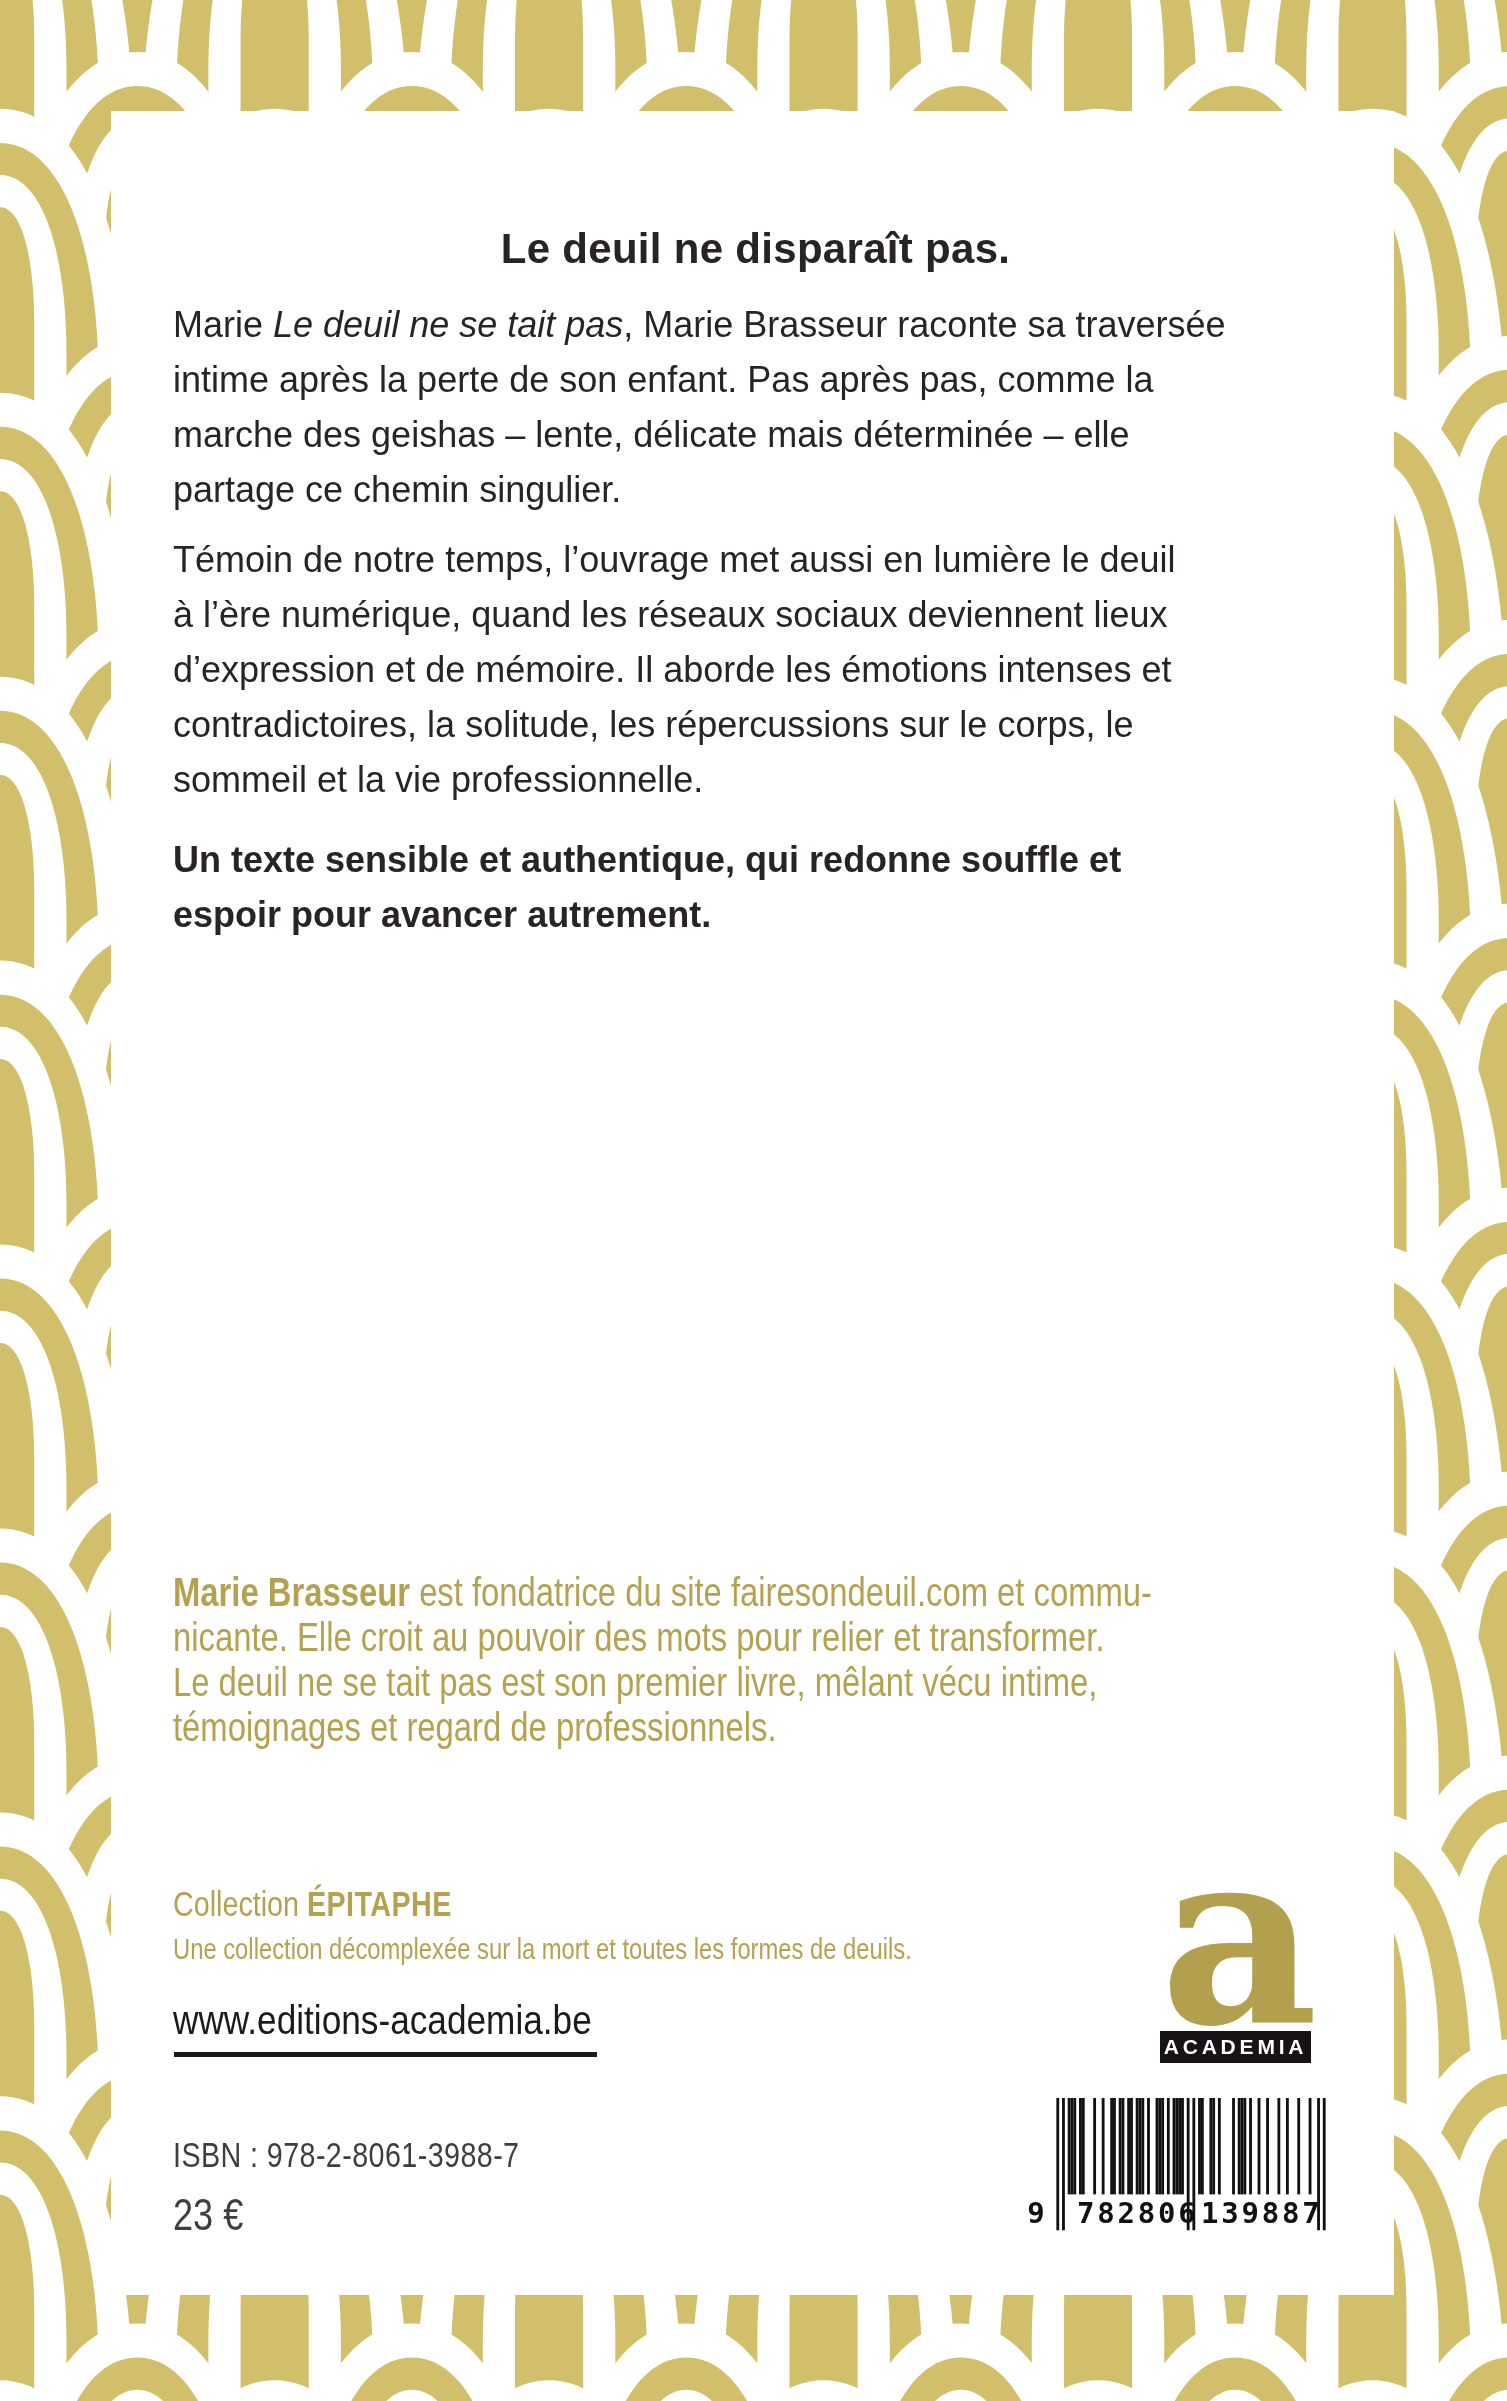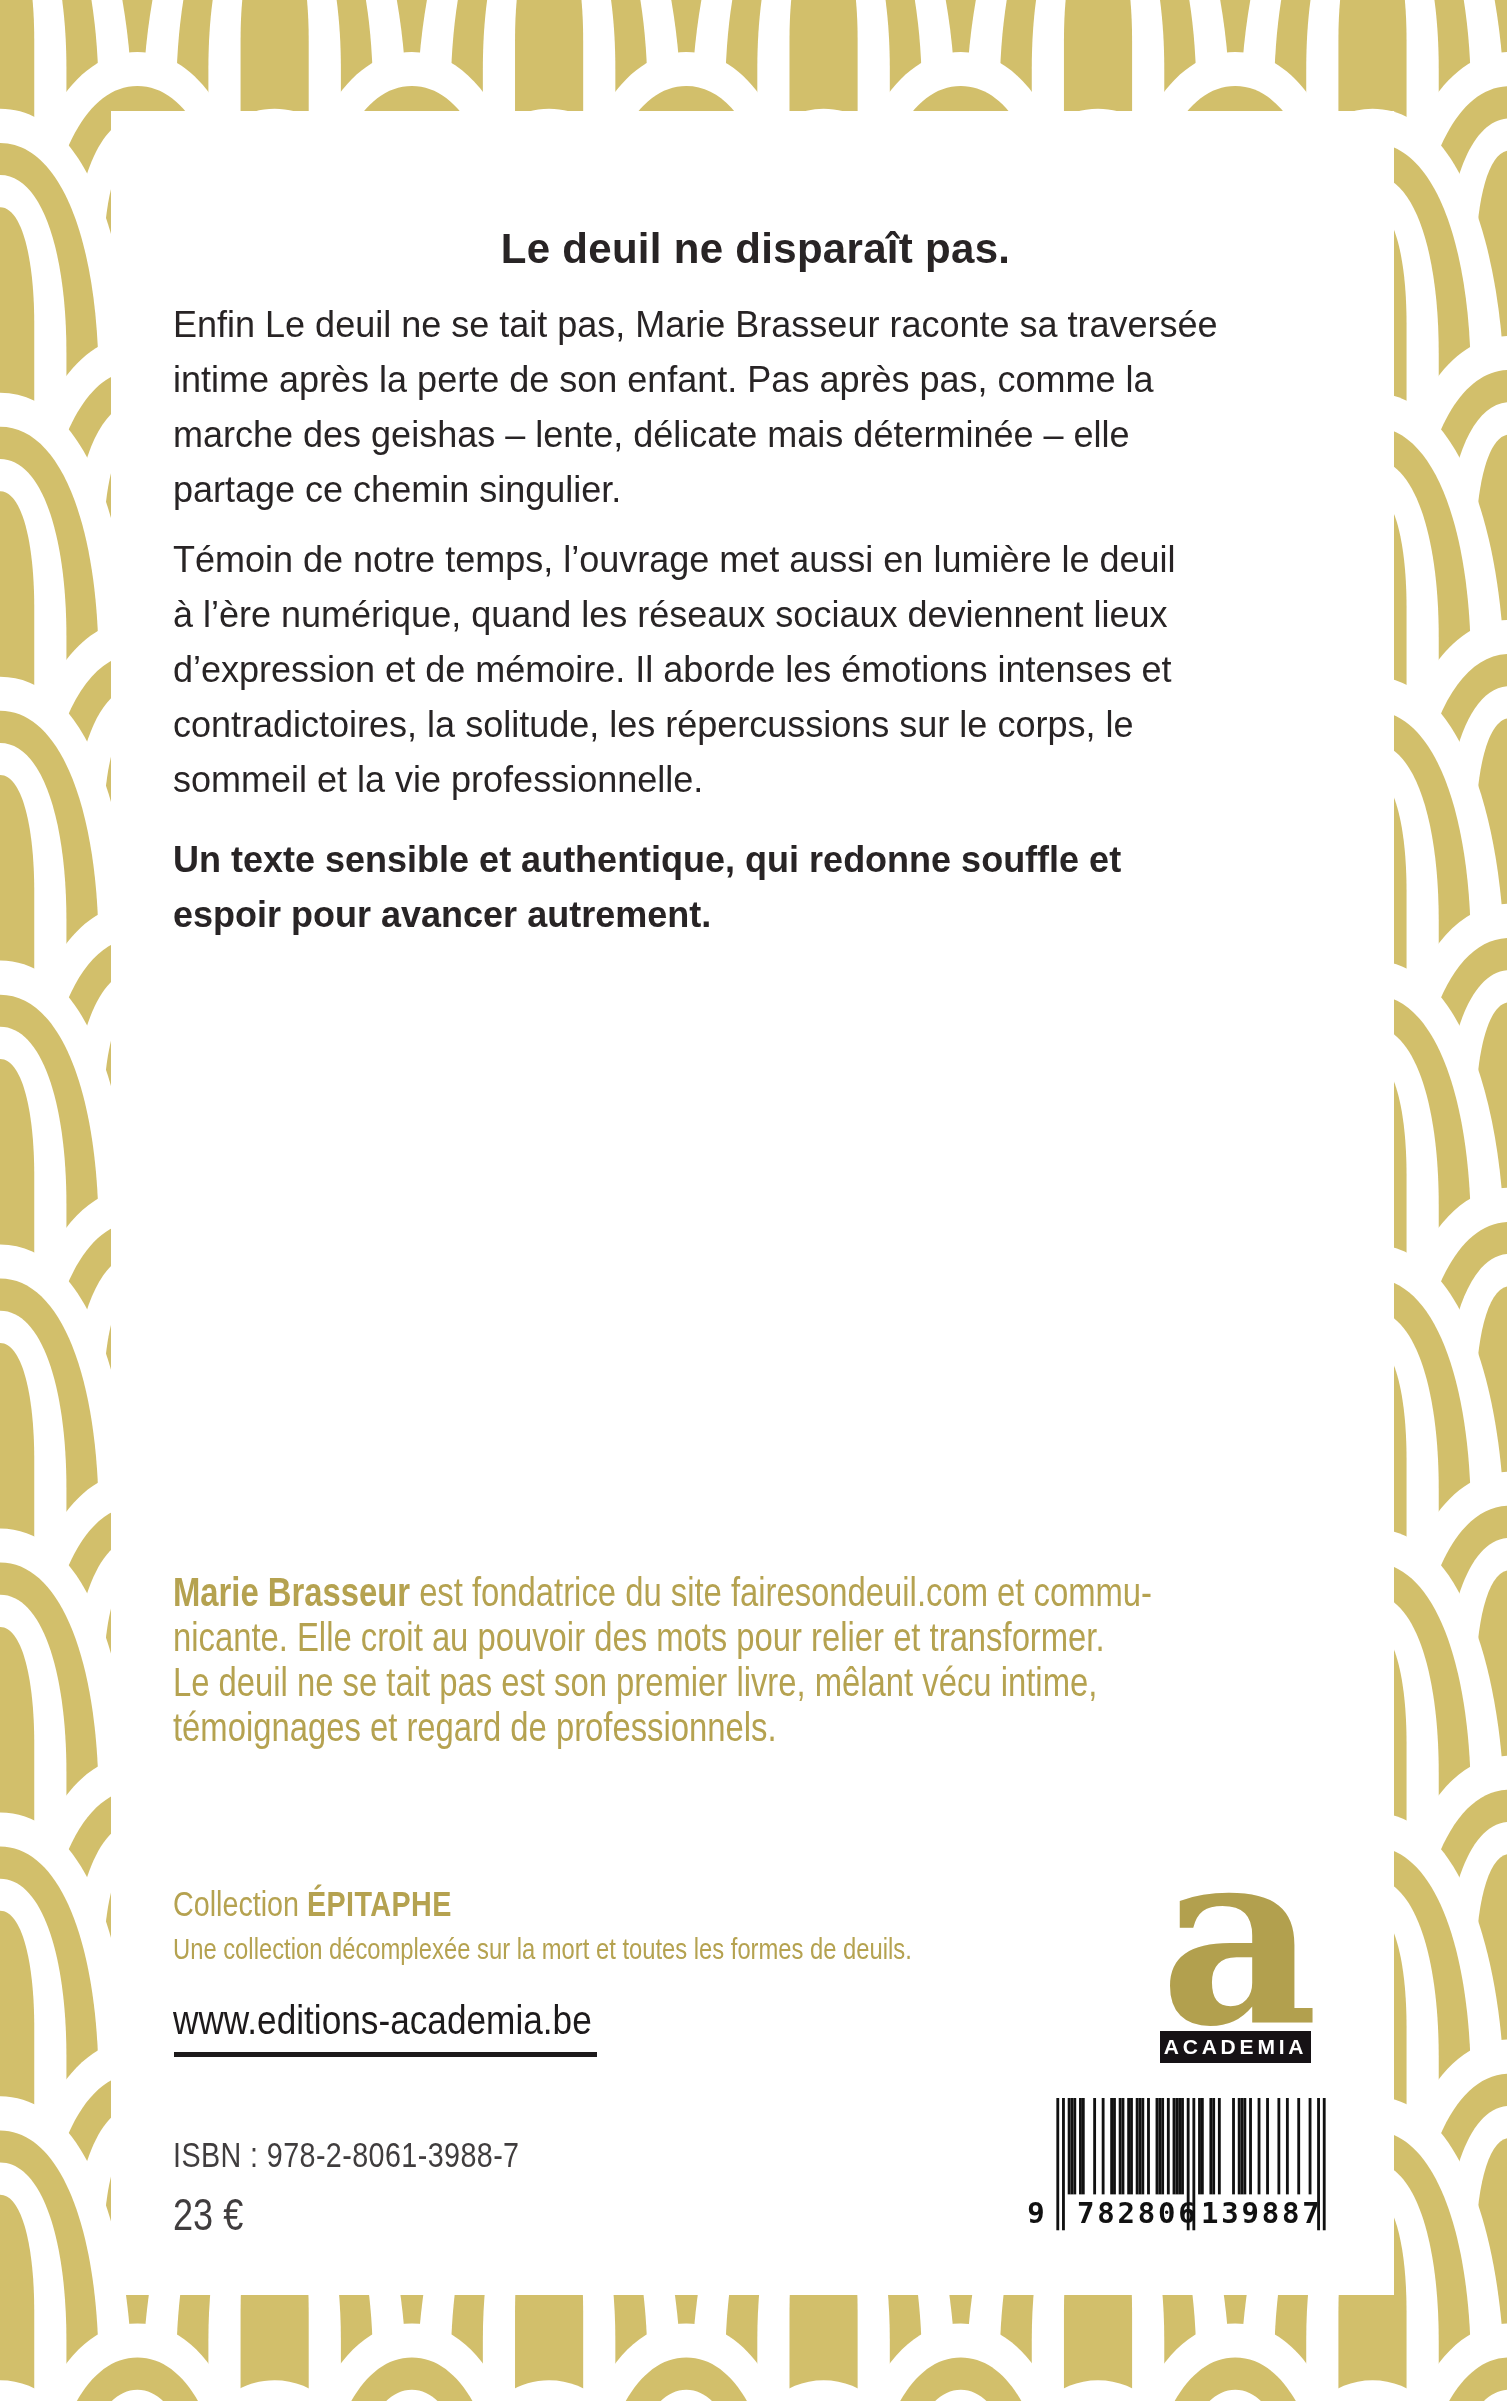--- a/index.html
+++ b/index.html
@@ -23,21 +23,21 @@
     font-weight:bold;font-size:42px;line-height:55px;
     color:#282425;letter-spacing:0.3px;
   }
   .para{
     white-space:pre-line;
     font-size:36px;line-height:55px;color:#282425;
     margin:15px 0 0 0;
   }
   .para.first{margin-top:21px;}
   .para.closing{font-weight:bold;margin-top:24.6px;}
-  .ital{}
+  .ital{font-style:italic;}
   .cond{transform:scaleX(.82);transform-origin:0 0;}
   .cond-mid{transform:scaleX(.88);transform-origin:0 0;}
   .bio{
     position:absolute;left:62px;top:1459px;width:1211px;
     white-space:pre-line;
     font-size:40px;line-height:45px;color:#b5a250;
   }
   .bio b{font-weight:bold;}
   .collection{position:absolute;left:62px;top:1769px;width:946px;color:#b5a250;}
   .collection .line1{font-size:35px;line-height:47px;}
@@ -933,21 +933,21 @@
       <path d="M 1994 3465 L 1994 2742.4 C 1994 2670.828 2007.68 2619 2030 2619 C 2052.32 2619 2066 2670.828 2066 2742.4 L 2066 3465 Z" fill="#d2bf6b"></path>
     </svg>
 
   <div class="panel">
     <div class="content">
 
       <div class="headline">
         <div>Le deuil ne disparaît pas.</div>
       </div>
 
-      <p class="para first"><span>Enfin </span><span class="ital">Le deuil ne se tait pas</span><span>, Marie Brasseur raconte sa traversée
+      <p class="para first"><span>Marie </span><span class="ital">Le deuil ne se tait pas</span><span>, Marie Brasseur raconte sa traversée
 intime après la perte de son enfant. Pas après pas, comme la
 marche des geishas – lente, délicate mais déterminée – elle
 partage ce chemin singulier.</span></p>
 
       <p class="para">Témoin de notre temps, l’ouvrage met aussi en lumière le deuil
 à l’ère numérique, quand les réseaux sociaux deviennent lieux
 d’expression et de mémoire. Il aborde les émotions intenses et
 contradictoires, la solitude, les répercussions sur le corps, le
 sommeil et la vie professionnelle.</p>
       <p class="para closing">Un texte sensible et authentique, qui redonne souffle et

